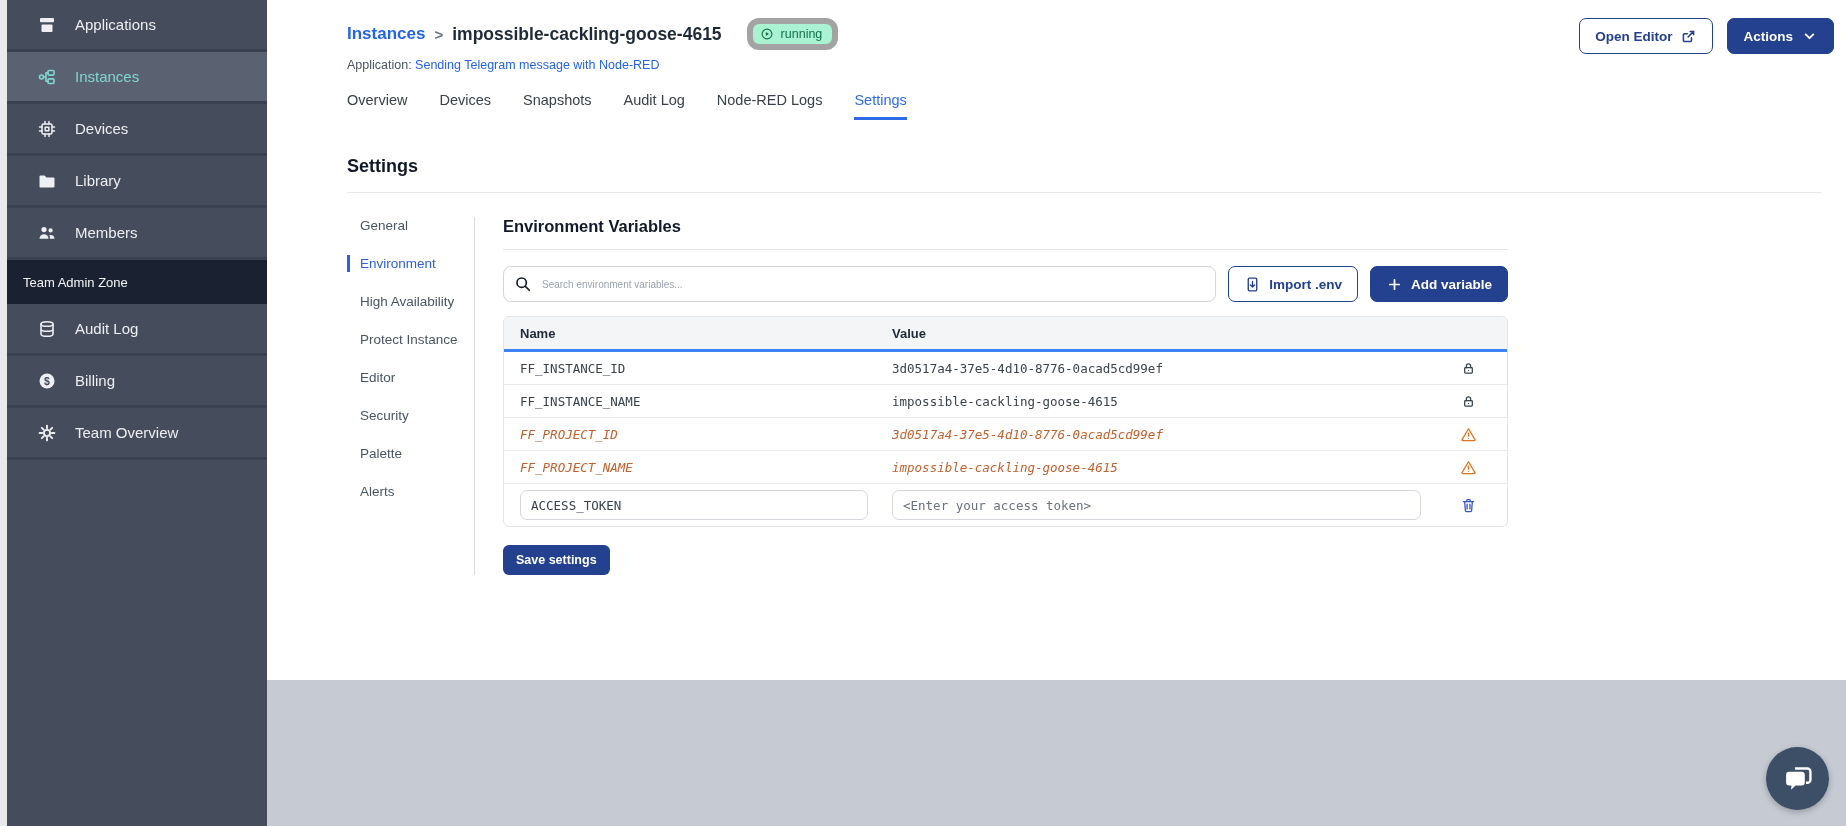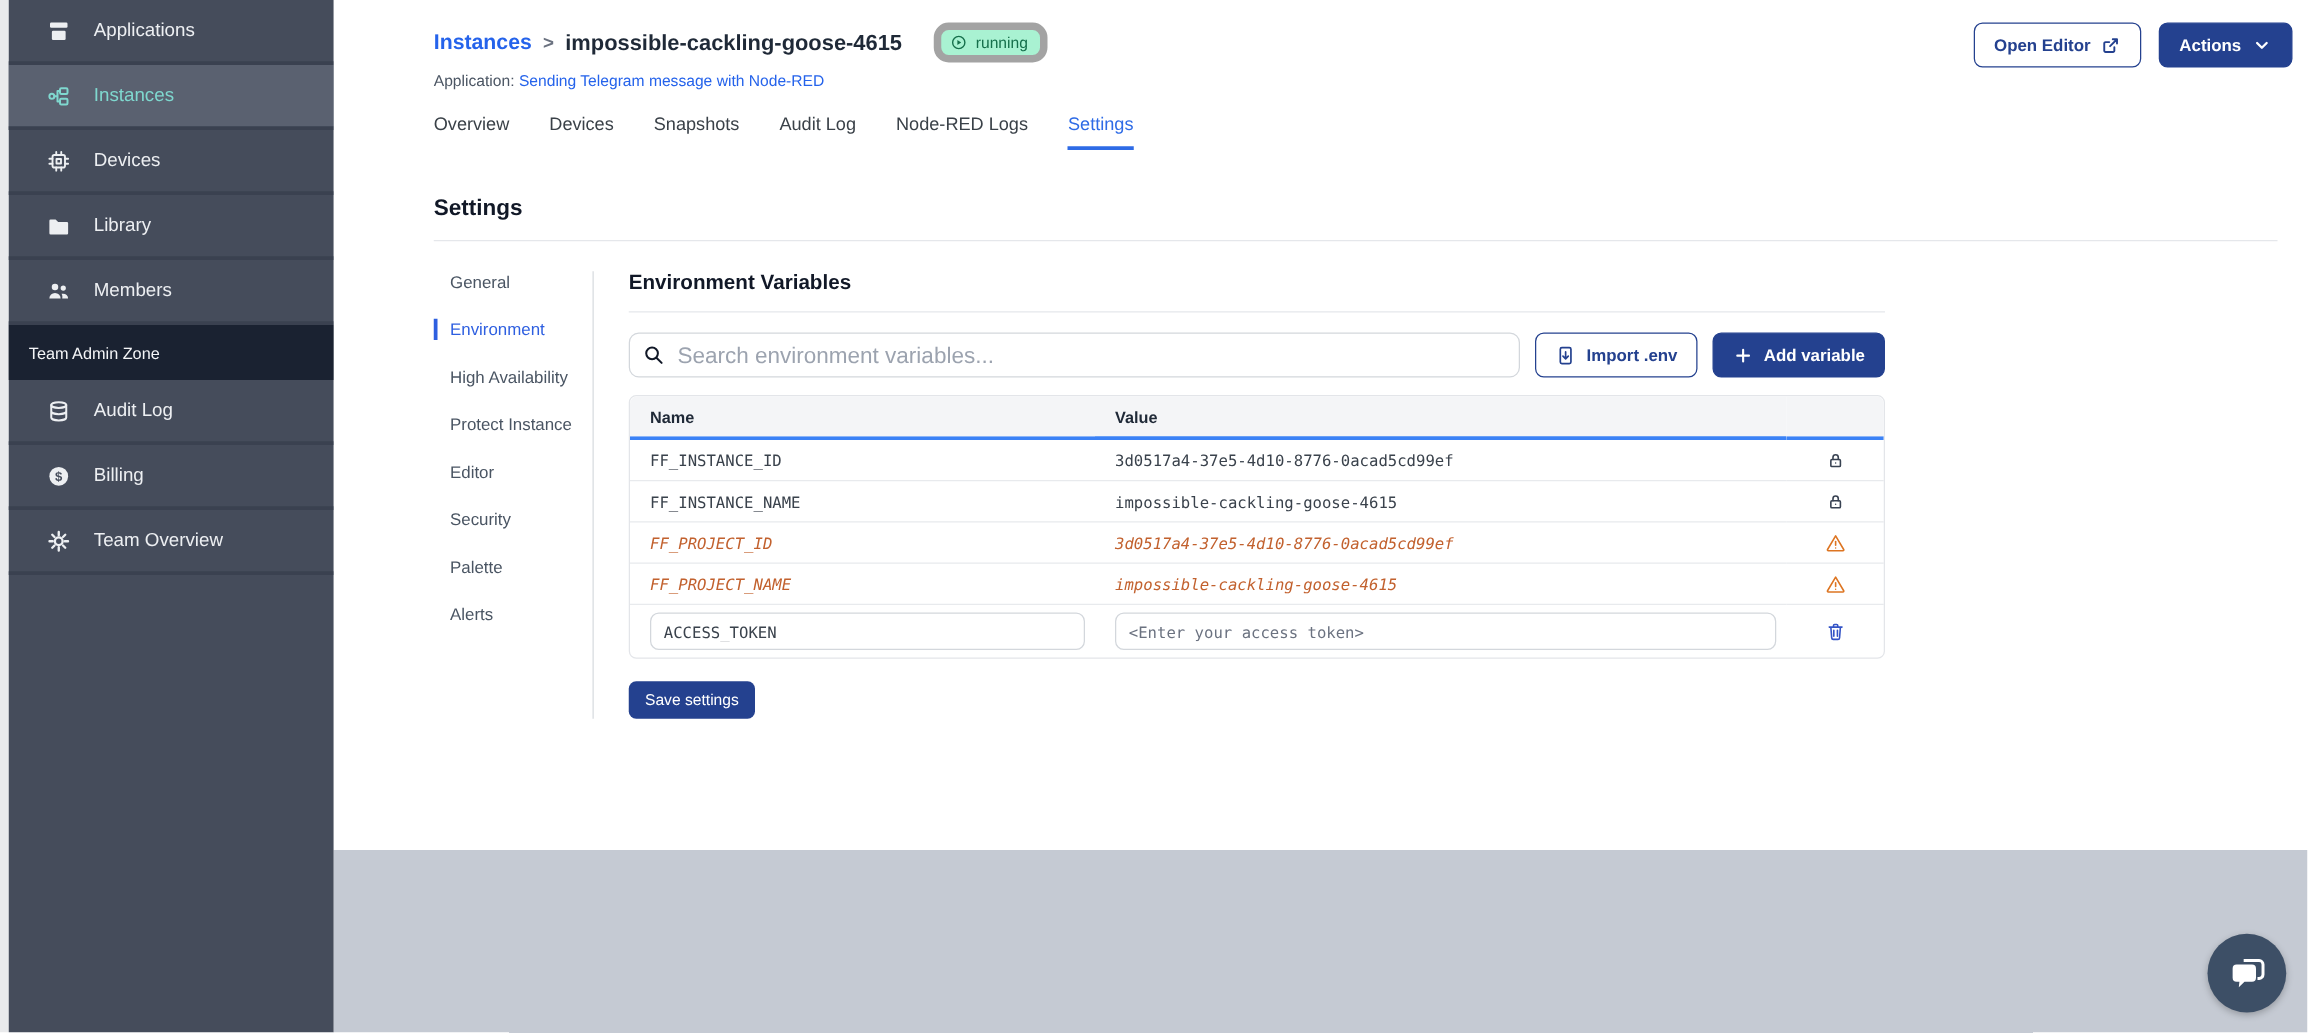--- a/index.html
+++ b/index.html
@@ -45,21 +45,21 @@
   .settings-nav{width:128px;flex:none;border-right:1px solid #d8dbdf;padding-right:14px;box-sizing:border-box;}
   .snav-item{font-size:13.5px;color:#4a5563;margin-bottom:21px;padding-left:13px;line-height:17px;cursor:pointer;}
   .snav-item.active{color:#2e5fe0;border-left:3px solid #2e5fe0;padding-left:10px;}
   .panel{margin-left:28px;width:1005px;}
   .panel-title{margin:0;font-size:16.5px;font-weight:700;color:#111827;}
   .panel-divider{border:none;border-top:1px solid #e5e7eb;margin:13px 0 0 0;}
   .toolbar{display:flex;gap:12px;margin-top:16px;align-items:center;}
   .search-wrap{flex:1;position:relative;}
   .search-wrap .icn{position:absolute;left:11px;top:9px;width:18px;height:18px;color:#111827;}
   .search-input{width:100%;height:36px;box-sizing:border-box;border:1px solid #d3d7dc;border-radius:8px;
-    padding:0 10px 0 38px;font-size:18px;color:#374151;font-family:"Liberation Sans",sans-serif;}
+    padding:0 10px 0 38px;font-size:10px;color:#374151;font-family:"Liberation Sans",sans-serif;}
   .search-input::placeholder{color:#9ca3af;}
   .btn .icn{width:17px;height:17px;display:flex;}
   
   .env-table{margin-top:14px;width:100%;border-collapse:separate;border-spacing:0;
     border:1px solid #e3e5e9;border-radius:6px;}
   .env-table th{background:#f4f5f7;text-align:left;font-size:13px;color:#1f2937;font-weight:700;
     height:32px;padding:0 0 0 16px;border-bottom:3px solid #3b82f6;}
   .env-table th:first-child{border-top-left-radius:6px;width:330px;}
   .env-table th:last-child{border-top-right-radius:6px;width:62px;}
   .env-table td{border-bottom:1px solid #e8eaed;height:32px;padding:0 0 0 16px;
@@ -71,21 +71,21 @@
   .lock{color:#384252;}
   .warn{color:#dd7522;}
   .trash-btn{background:none;border:none;padding:2px;cursor:pointer;color:#3353c6;}
   tr.editable td{height:42px;padding-right:8px;}
   .cell-input{box-sizing:border-box;height:30px;border:1px solid #d3d7dc;border-radius:7px;
     font-family:"DejaVu Sans Mono",monospace;font-size:12.5px;padding:0 10px;background:#fff;}
   .name-input{width:348px;color:#3a424c;}
   .value-input{width:100%;color:#6b7280;}
   tr.editable td.icon-cell{padding:0;}
   .save-btn{margin-top:18px;background:#24418f;color:#fff;border:none;border-radius:6px;
-    font-size:12.5px;font-weight:400;padding:8px 13px;cursor:pointer;font-family:"Liberation Sans",sans-serif;}
+    font-size:12.5px;font-weight:700;padding:8px 13px;cursor:pointer;font-family:"Liberation Sans",sans-serif;}
   
   .bottom-band{flex:1;background:#c5cad3;}
   .chat-widget{position:absolute;right:17px;bottom:16px;width:63px;height:63px;border-radius:50%;
     background:#3d4f66;border:none;cursor:pointer;display:flex;align-items:center;justify-content:center;
     box-shadow:0 2px 6px rgba(0,0,0,.25);}
   .chat-widget svg{width:34px;height:34px;}
   svg{display:block;}
 </style>
 </head>
 <body>

